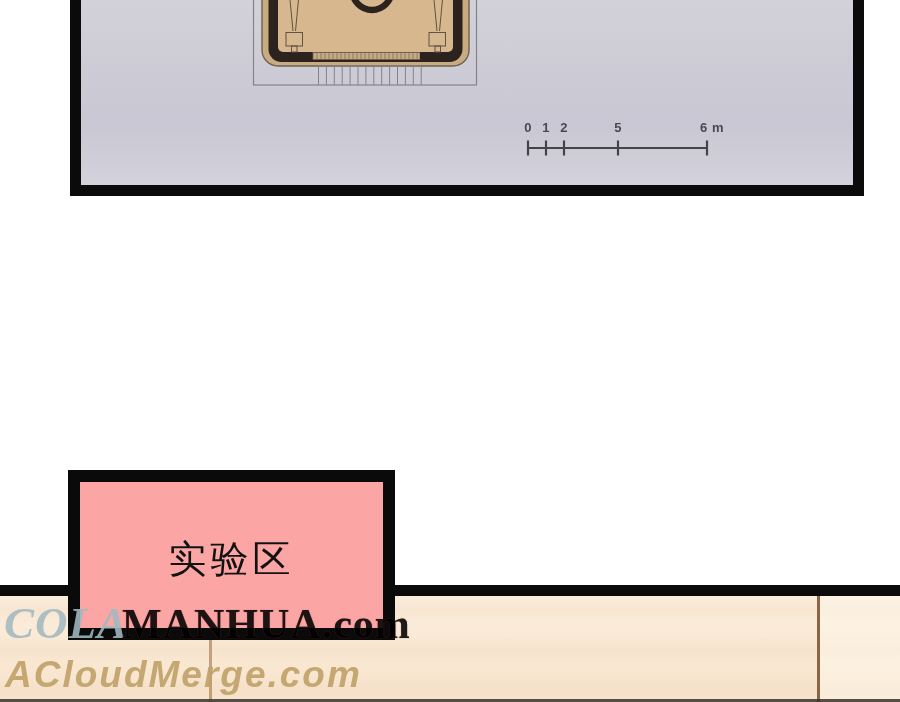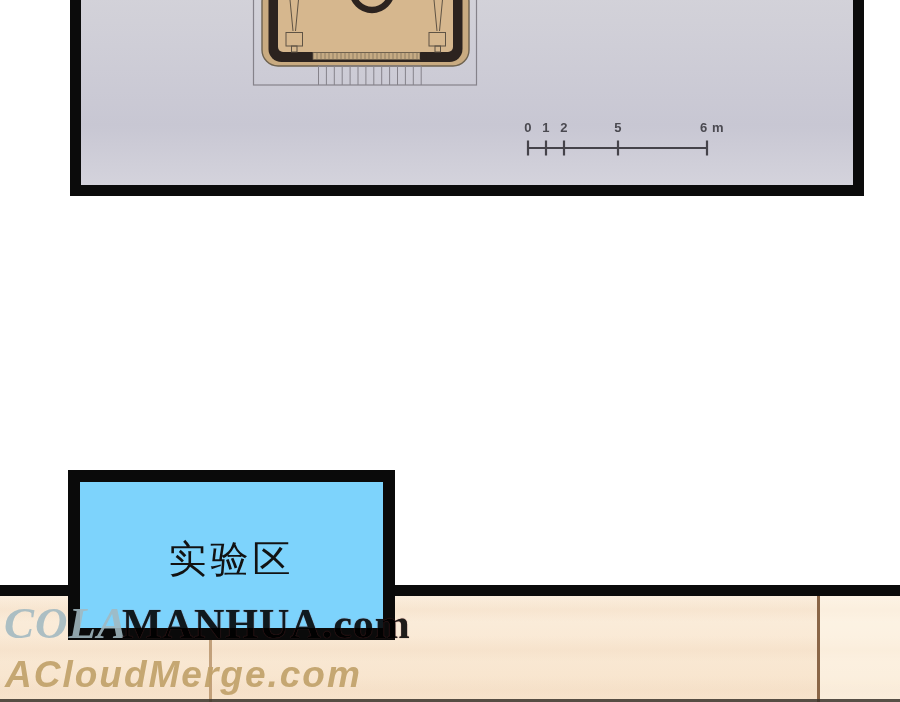--- a/index.html
+++ b/index.html
@@ -71,21 +71,21 @@
   .floor-bottom-edge {
     position: absolute; left: 0; bottom: 0; width: 100%; height: 3px;
     background: #3a332c; opacity: .85;
   }
 
   
   .caption-box {
     position: absolute;
     left: 68px; top: 470px;
     width: 327px; height: 170px;
-    background: #7dd3fc;
+    background: #fca5a5;
     border: 12px solid #0a0a0a;
     display: flex;
     align-items: center;
     justify-content: center;
     padding-top: 8px;
     z-index: 20;
   }
   .caption-text {
     font-size: 38px;
     letter-spacing: 4px;

